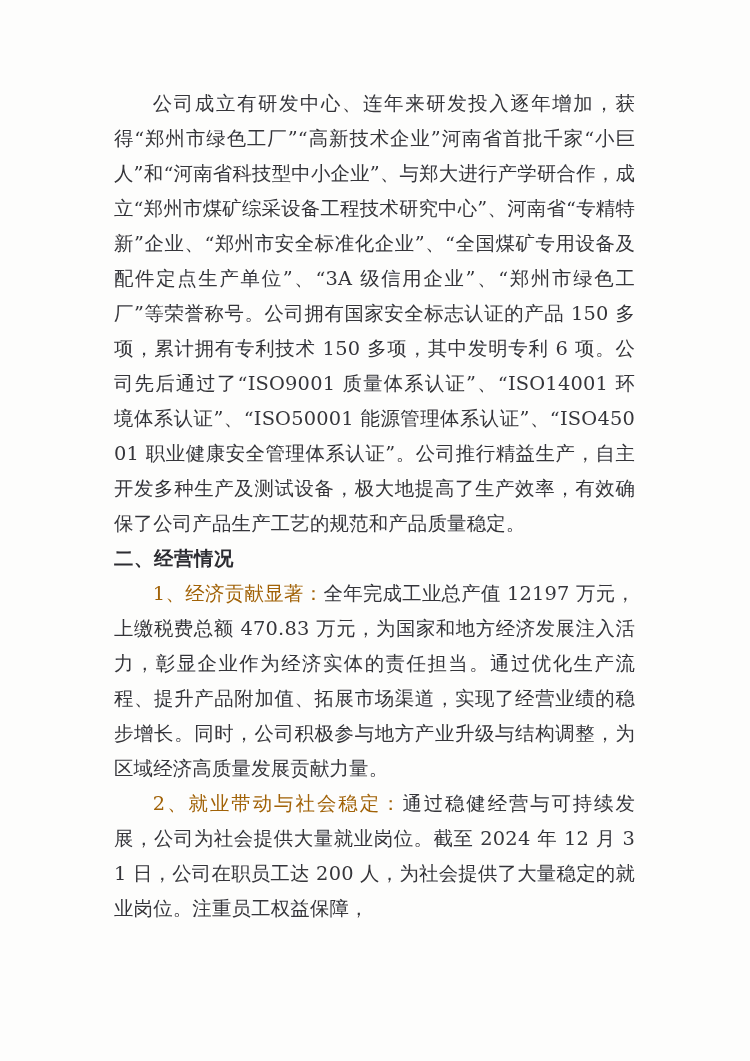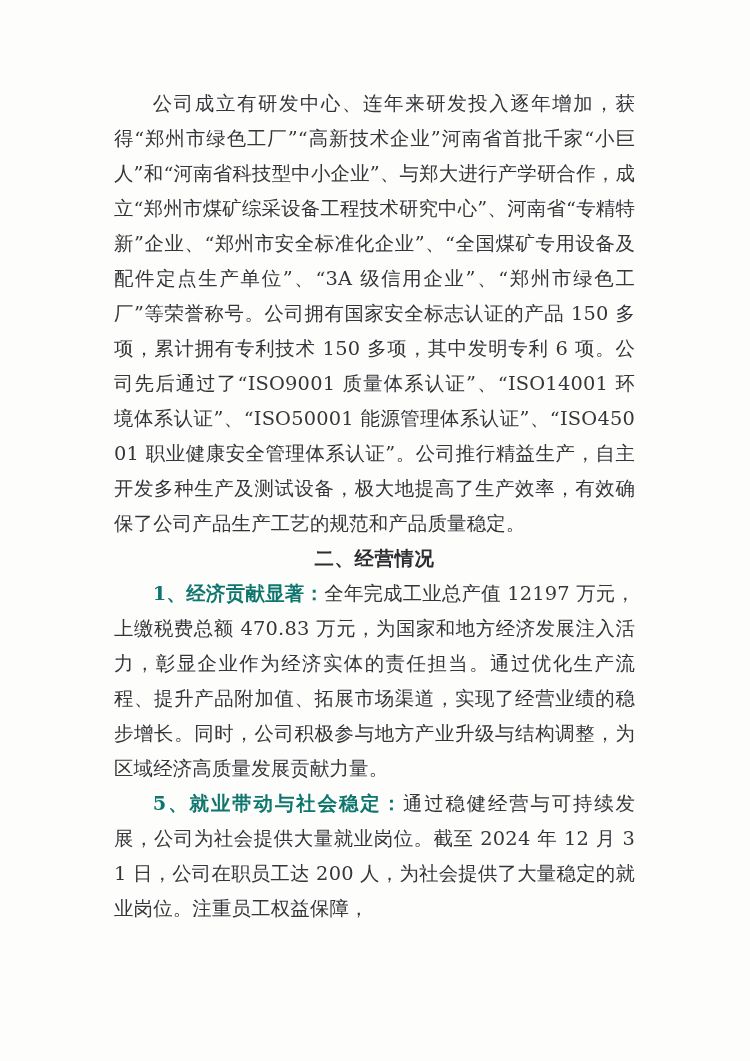--- a/index.html
+++ b/index.html
@@ -39,38 +39,38 @@
     -webkit-font-smoothing: antialiased;
   }
   .heading {
     margin: 0;
     font-size: 19.4px;
     line-height: 35px;
     color: #2c2c31;
     font-weight: bold;
     text-indent: 0;
     letter-spacing: 0.6px;
-    text-align: center;
+    text-align: left;
     font-family: "DejaVu Serif", "Liberation Serif", serif;
   }
   .lead {
-    font-weight: bold;
-    color: #0f766e;
+    font-weight: normal;
+    color: #a16207;
     letter-spacing: 0.3px;
   }
 </style>
 </head>
 <body>
 
 <div class="page">
   <div class="content">
 
     <p class="para">公司成立有研发中心、连年来研发投入逐年增加，获得“郑州市绿色工厂”“高新技术企业”河南省首批千家“小巨人”和“河南省科技型中小企业”、与郑大进行产学研合作，成立“郑州市煤矿综采设备工程技术研究中心”、河南省“专精特新”企业、“郑州市安全标准化企业”、“全国煤矿专用设备及配件定点生产单位”、“3A 级信用企业”、“郑州市绿色工厂”等荣誉称号。公司拥有国家安全标志认证的产品 150 多项，累计拥有专利技术 150 多项，其中发明专利 6 项。公司先后通过了“ISO9001 质量体系认证”、“ISO14001 环境体系认证”、“ISO50001 能源管理体系认证”、“ISO45001 职业健康安全管理体系认证”。公司推行精益生产，自主开发多种生产及测试设备，极大地提高了生产效率，有效确保了公司产品生产工艺的规范和产品质量稳定。</p>
 
     <p class="heading">二、经营情况</p>
 
 
     <p class="para"><span class="lead">1、经济贡献显著：</span><span>全年完成工业总产值 12197 万元，上缴税费总额 470.83 万元，为国家和地方经济发展注入活力，彰显企业作为经济实体的责任担当。通过优化生产流程、提升产品附加值、拓展市场渠道，实现了经营业绩的稳步增长。同时，公司积极参与地方产业升级与结构调整，为区域经济高质量发展贡献力量。</span></p>
 
-    <p class="para"><span class="lead">5、就业带动与社会稳定：</span><span>通过稳健经营与可持续发展，公司为社会提供大量就业岗位。截至 2024 年 12 月 31 日，公司在职员工达 200 人，为社会提供了大量稳定的就业岗位。注重员工权益保障，</span></p>
+    <p class="para"><span class="lead">2、就业带动与社会稳定：</span><span>通过稳健经营与可持续发展，公司为社会提供大量就业岗位。截至 2024 年 12 月 31 日，公司在职员工达 200 人，为社会提供了大量稳定的就业岗位。注重员工权益保障，</span></p>
 
   </div>
 </div>
 
 </body></html>

